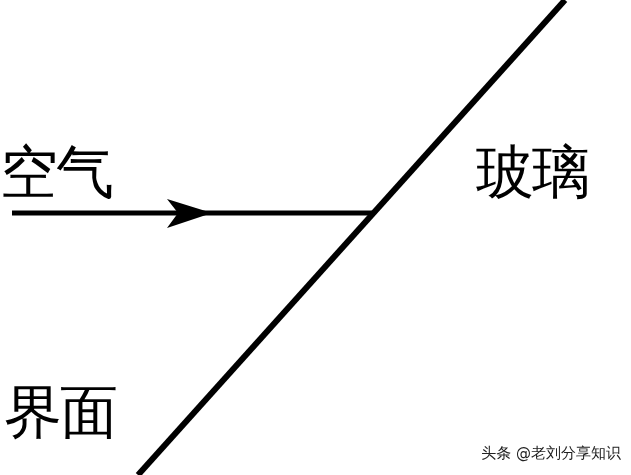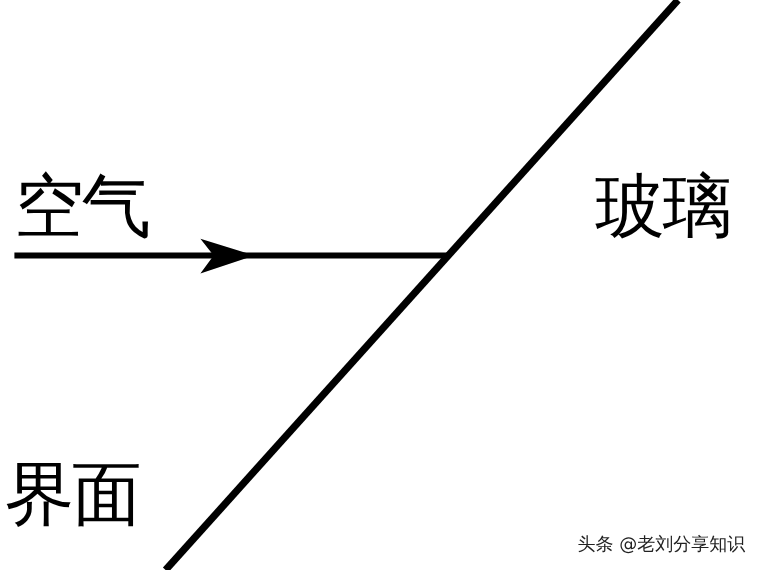--- a/index.html
+++ b/index.html
@@ -10,16 +10,16 @@
 </style>
 </head>
 <body>
 
 <svg class="diagram" width="631" height="475" viewBox="0 0 631 475">
   <line x1="565" y1="0" x2="138" y2="475" stroke="#000" stroke-width="6"></line>
   <line x1="12" y1="213" x2="374" y2="213" stroke="#000" stroke-width="5"></line>
   <path d="M167,199 L212,213 L167,228 L178,213 Z" fill="#000"></path>
 </svg>
 
-<div class="label" style="left:0px; top:143px;padding-left:12px;">空气</div>
-<div class="label" style="left:496px; top:143px;">玻璃</div>
+<div class="label" style="left:0px; top:143px;">空气</div>
+<div class="label" style="left:476px; top:143px;">玻璃</div>
 <div class="label" style="left:4px; top:383px;">界面</div>
 <div class="watermark">头条 @老刘分享知识</div>
 
 </body></html>

